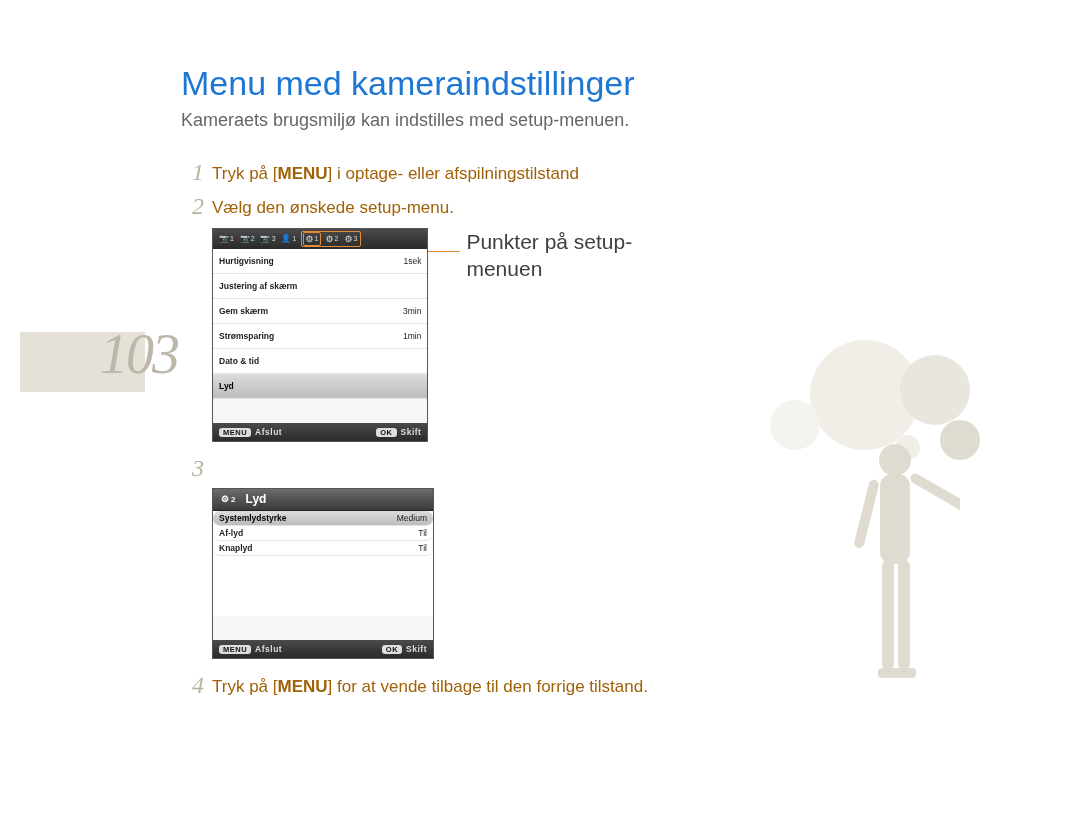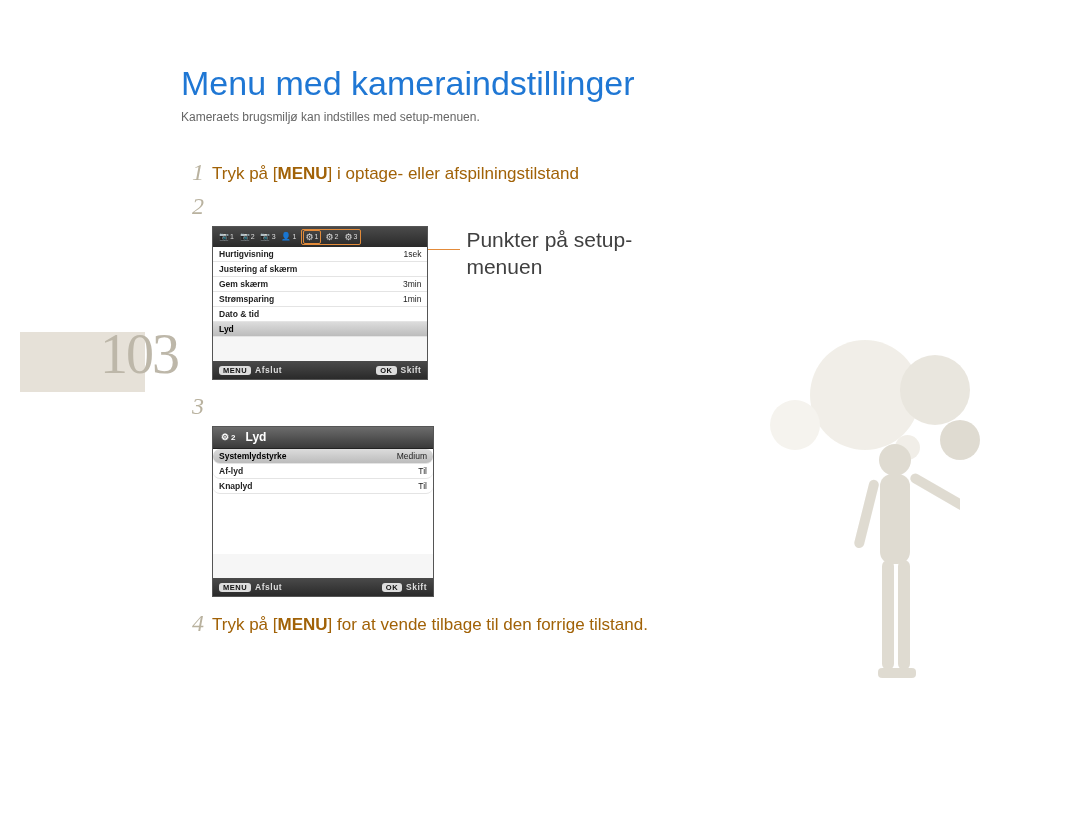--- a/index.html
+++ b/index.html
@@ -11,32 +11,32 @@
     position:relative;
     color:#222;
   }
   .page-num-box {
     position:absolute; left:20px; top:332px;
     width:125px; height:60px;
     background:#e6e1d8;
   }
   .page-num {
     position:absolute; left:100px; top:322px;
-    font-size:56px; 
+    font-size:56px; font-style:italic;
     color:#bdb7a9;
     font-family: Georgia, 'Times New Roman', serif;
     letter-spacing:-2px;
   }
   .title {
     position:absolute; left:181px; top:64px;
     font-size:34px; color:#1f77d4; font-weight:400;
   }
   .subtitle {
     position:absolute; left:181px; top:110px;
-    font-size:12px; color:#666;
+    font-size:18px; color:#666;
   }
   .steps {
     position:absolute; left:182px; top:160px;
     width:520px;
   }
   .step-row {
     display:flex; align-items:flex-start;
     margin-bottom:8px;
   }
   .step-num {
@@ -101,21 +101,21 @@
     border-radius:2px;
     display:flex;
     padding:0 1px;
     gap:2px;
   }
   .cam-list {
     background:#fff;
   }
   .cam-row {
     display:flex;
-    height:15px;
+    height:25px;
     align-items:center;
     border-bottom:1px solid #e4e4e4;
     padding:0 6px;
     font-size:8.5px;
   }
   .cam-row .k { flex:1; font-weight:bold; }
   .cam-row .v { color:#222; }
   .cam-row.sel {
     background:linear-gradient(#dcdcdc,#bcbcbc);
   }
@@ -186,20 +186,21 @@
 
   <div class="step-row">
     <div class="step-num">1</div>
     <div class="step-text">
       <span>Tryk på [</span><b>MENU</b><span>] i optage- eller afspilningstilstand</span>
     </div>
   </div>
 
   <div class="step-row">
     <div class="step-num">2</div>
+    <div class="step-text">Vælg den ønskede setup-menu.</div>
   </div>
 
   <div class="screen-wrap">
     <div class="cam">
       <div class="cam-tabs">
         <span class="tab-icon">
             <span>📷</span>
             <span class="num">1</span>
           </span>
         <span class="tab-icon">

